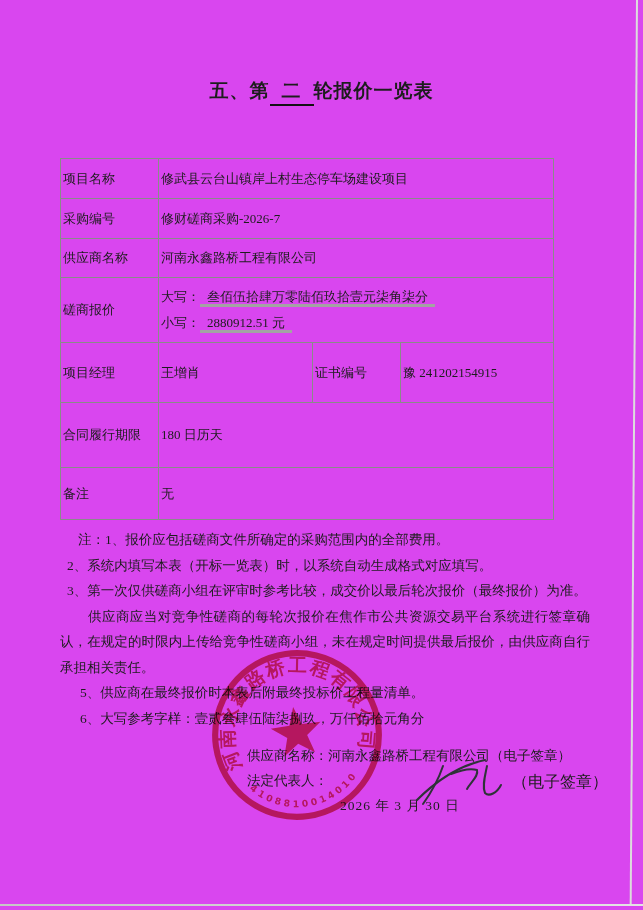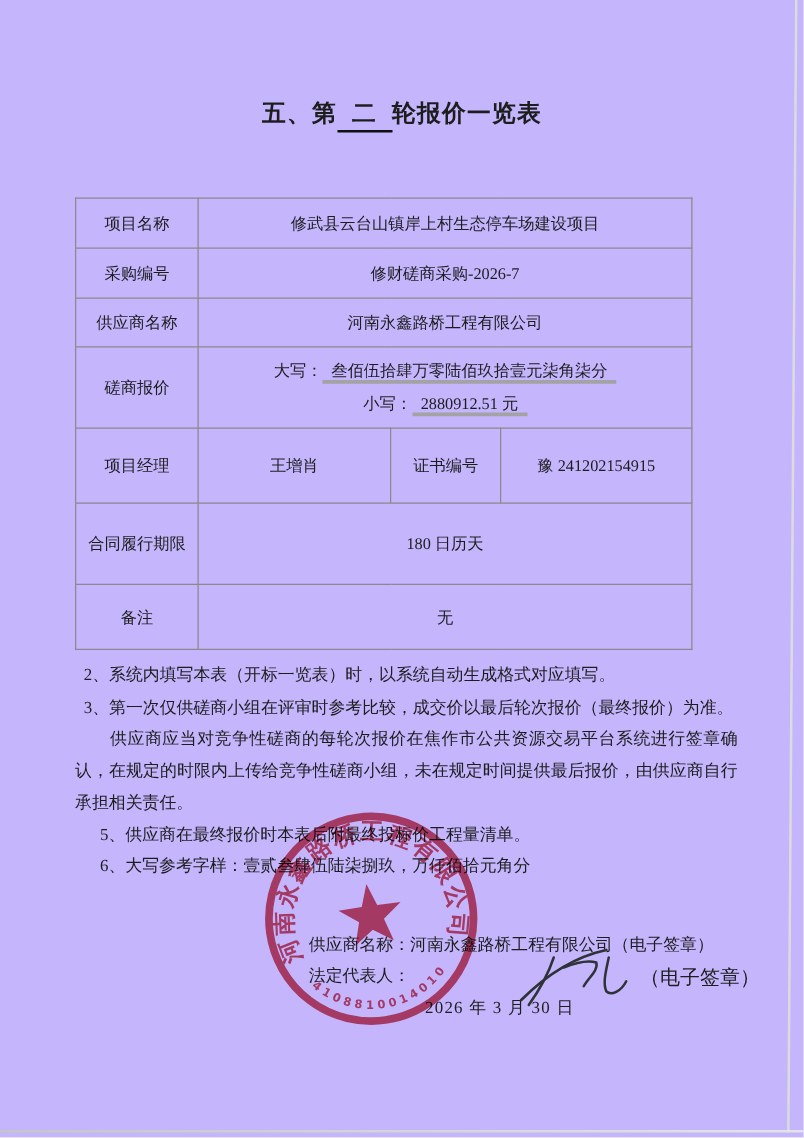--- a/index.html
+++ b/index.html
@@ -1,34 +1,34 @@
 <!DOCTYPE html>
 <html lang="zh"><head>
 <meta charset="utf-8">
 <style>
   html,body{margin:0;padding:0;background:#ffffff;}
   .page{
-    position:relative;width:643px;height:910px;background:#c4b5fd;overflow:hidden;
+    position:relative;width:643px;height:910px;background:#d946ef;overflow:hidden;
     font-family:"Liberation Serif","DejaVu Serif",serif;color:#1d1d1d;
   }
   
   .edge-right{position:absolute;left:636px;top:0;width:2px;height:906px;background:#dcdcdc;transform:rotate(.4deg);transform-origin:top;}
   .edge-bottom{position:absolute;left:0;top:904px;width:643px;height:2px;background:linear-gradient(to right,#c6c6c6,#e4e4e4);}
 
   .title{
     position:absolute;left:0;top:78px;width:643px;margin:0;text-align:center;
     font-size:19px;font-weight:bold;letter-spacing:1px;
   }
   .title .u{display:inline-block;border-bottom:2px solid #111;padding:0 12px;}
 
   table.quote-table{
     position:absolute;left:60px;top:158px;width:493px;border-collapse:collapse;table-layout:fixed;
     font-size:13px;color:#1d1d1d;
   }
-  table.quote-table td{border:1px solid #8a8a8a;text-align:center;vertical-align:middle;padding:2px;overflow:hidden;}
+  table.quote-table td{border:1px solid #8a8a8a;vertical-align:middle;padding:2px;overflow:hidden;}
   tr.h40{height:40px;} tr.h39{height:39px;font-family:Liberation Serif, serif;} tr.h65{height:65px;} tr.h60{height:60px;} tr.h52{height:52px;}
   td.quote-cell{text-align:left;padding-left:12px;}
   .qline{line-height:26px;white-space:nowrap;}
   .uval{border-bottom:3px solid #a3a3a3;padding:0 7px;}
 
   .notes{position:absolute;left:60px;top:527px;width:530px;font-size:13.5px;line-height:25.5px;}
   .notes p{margin:0;}
   .ind18{text-indent:18px;} .ind7{text-indent:7px;} .ind20{text-indent:20px;}
   .para4{text-align:justify;text-indent:28px;}
 
@@ -87,20 +87,21 @@
         <td colspan="3">180 日历天</td>
       </tr>
       <tr class="h52">
         <td>备注</td>
         <td colspan="3">无</td>
       </tr>
     </tbody>
   </table>
 
   <div class="notes">
+    <p class="ind18">注：1、报价应包括磋商文件所确定的采购范围内的全部费用。</p>
     <p class="ind7">2、系统内填写本表（开标一览表）时，以系统自动生成格式对应填写。</p>
     <p class="ind7">3、第一次仅供磋商小组在评审时参考比较，成交价以最后轮次报价（最终报价）为准。</p>
     <p class="para4">供应商应当对竞争性磋商的每轮次报价在焦作市公共资源交易平台系统进行签章确认，在规定的时限内上传给竞争性磋商小组，未在规定时间提供最后报价，由供应商自行承担相关责任。</p>
     <p class="ind20">5、供应商在最终报价时本表后附最终投标价工程量清单。</p>
     <p class="ind20">6、大写参考字样：壹贰叁肆伍陆柒捌玖，万仟佰拾元角分</p>
   </div>
 
   <div class="sig-supplier">供应商名称：河南永鑫路桥工程有限公司（电子签章）</div>
   <div class="sig-rep-label">法定代表人：</div>
   <div class="sig-esign">（电子签章）</div>

